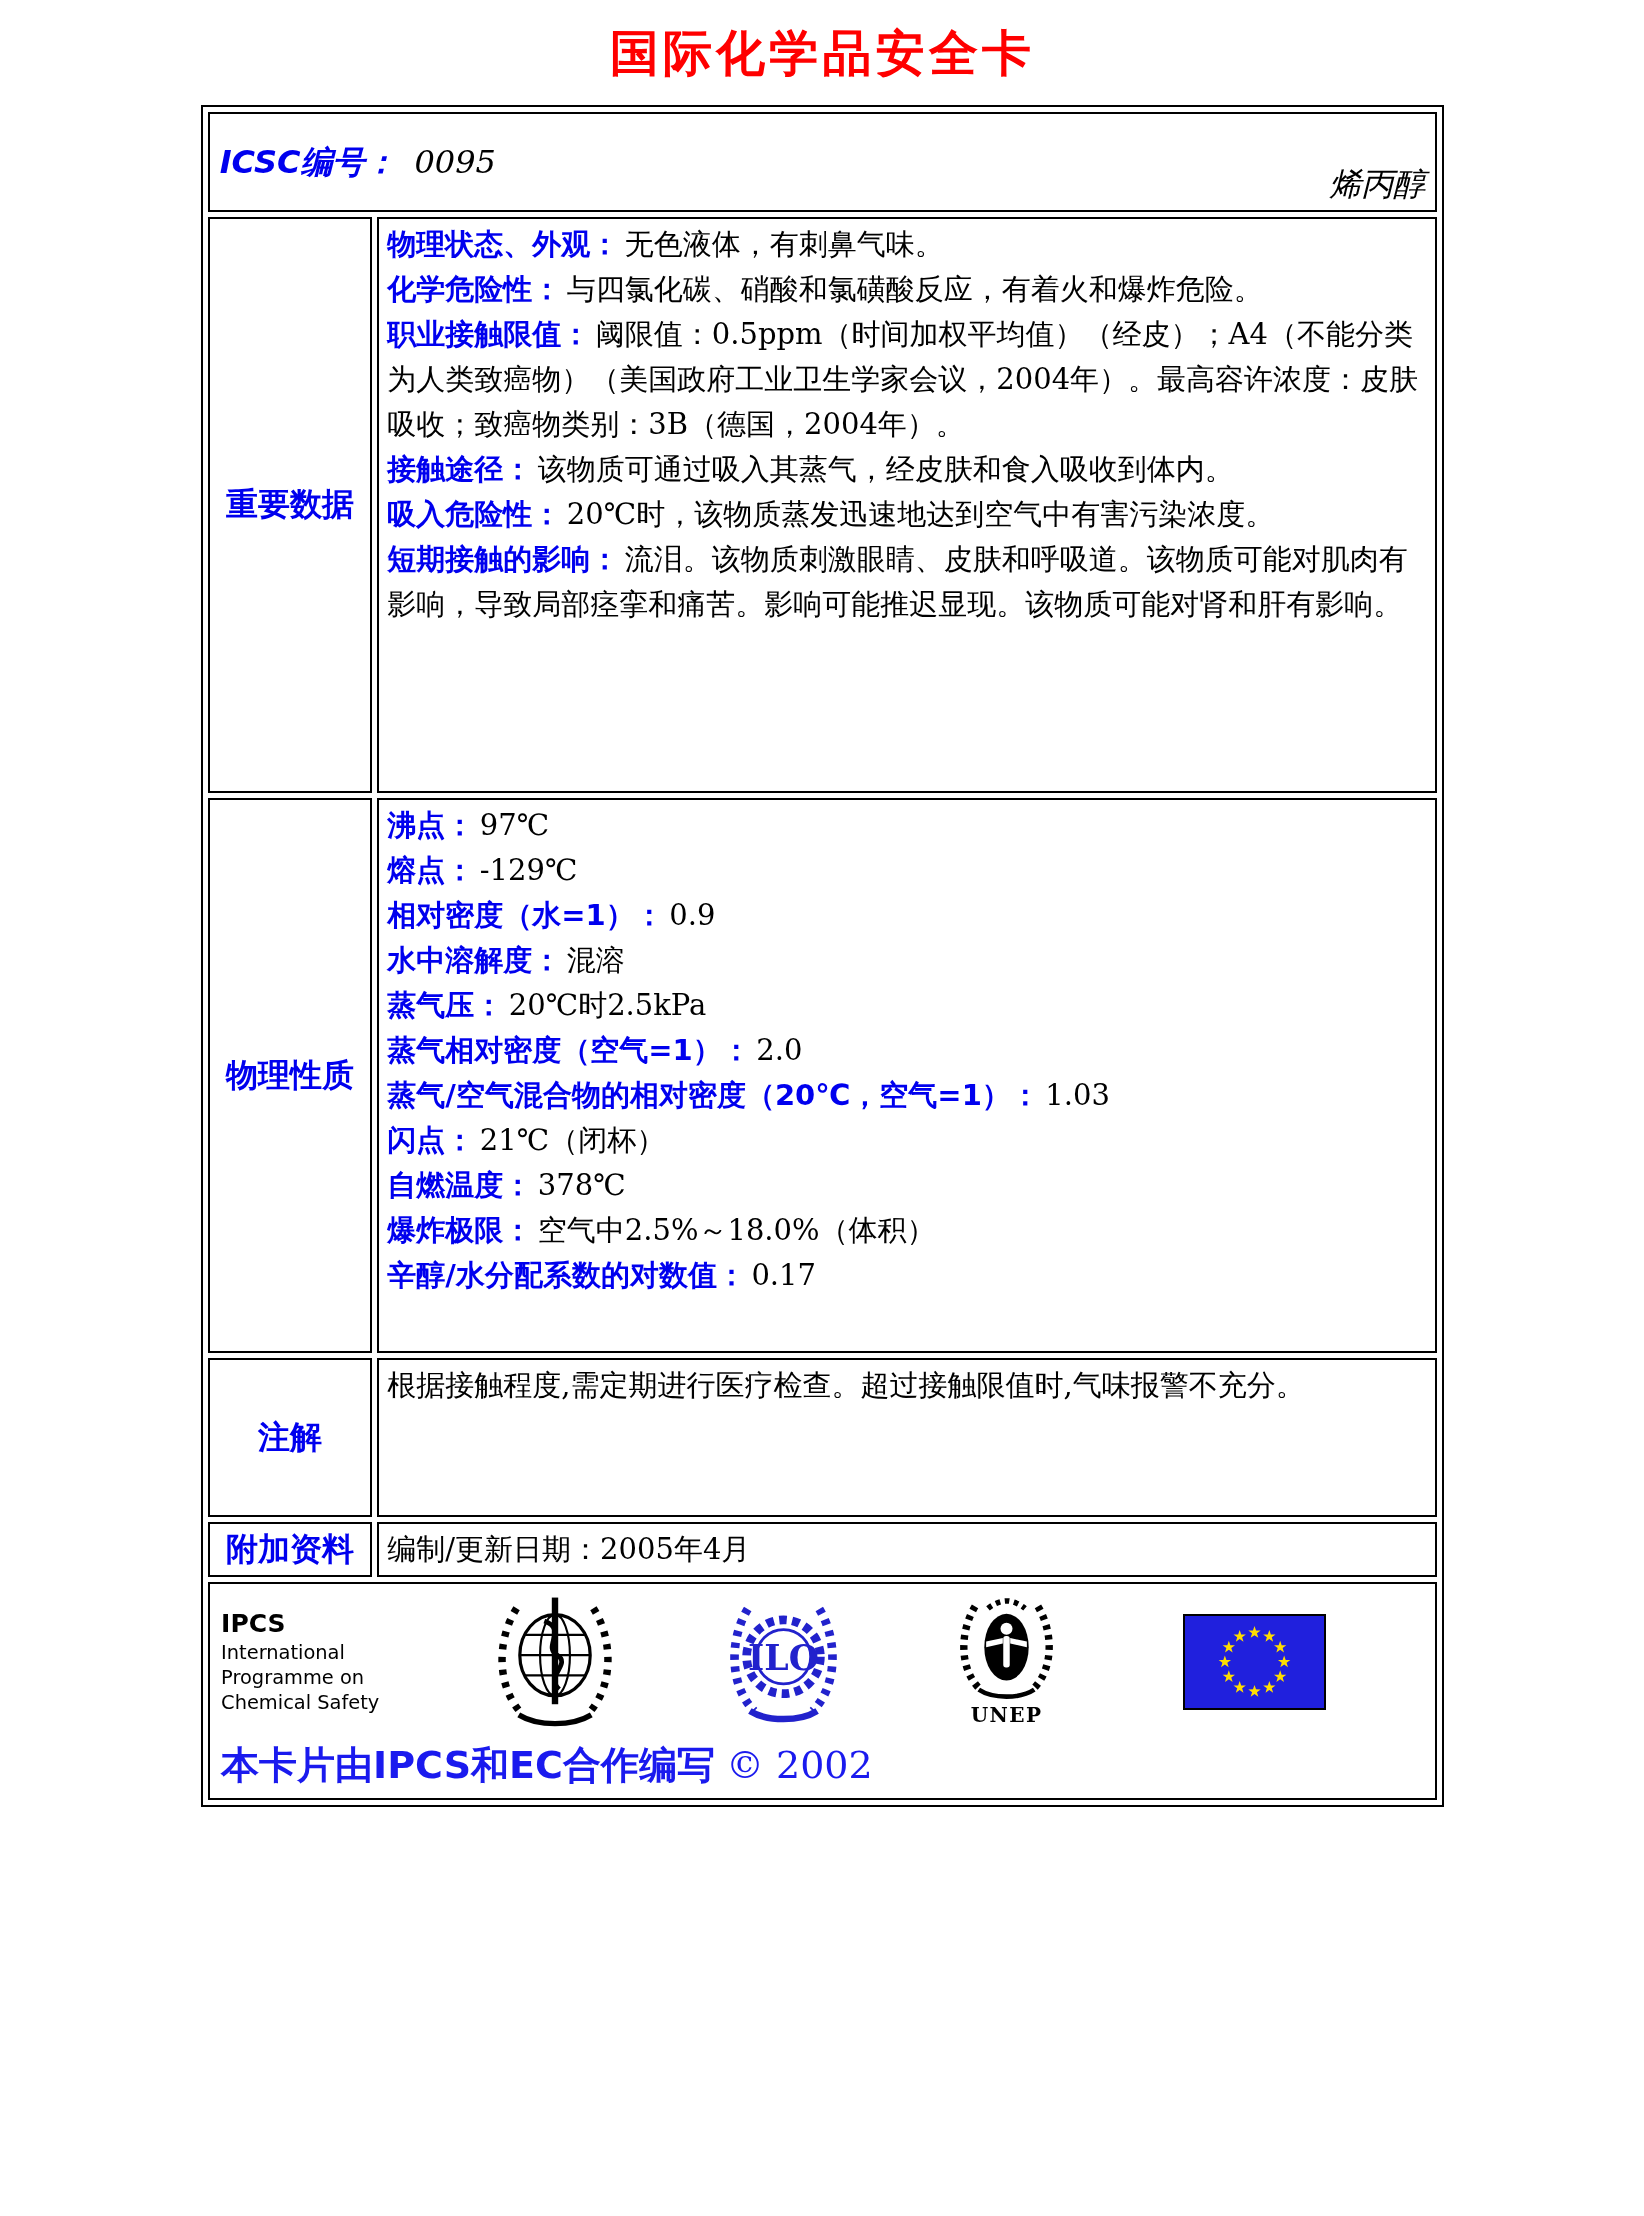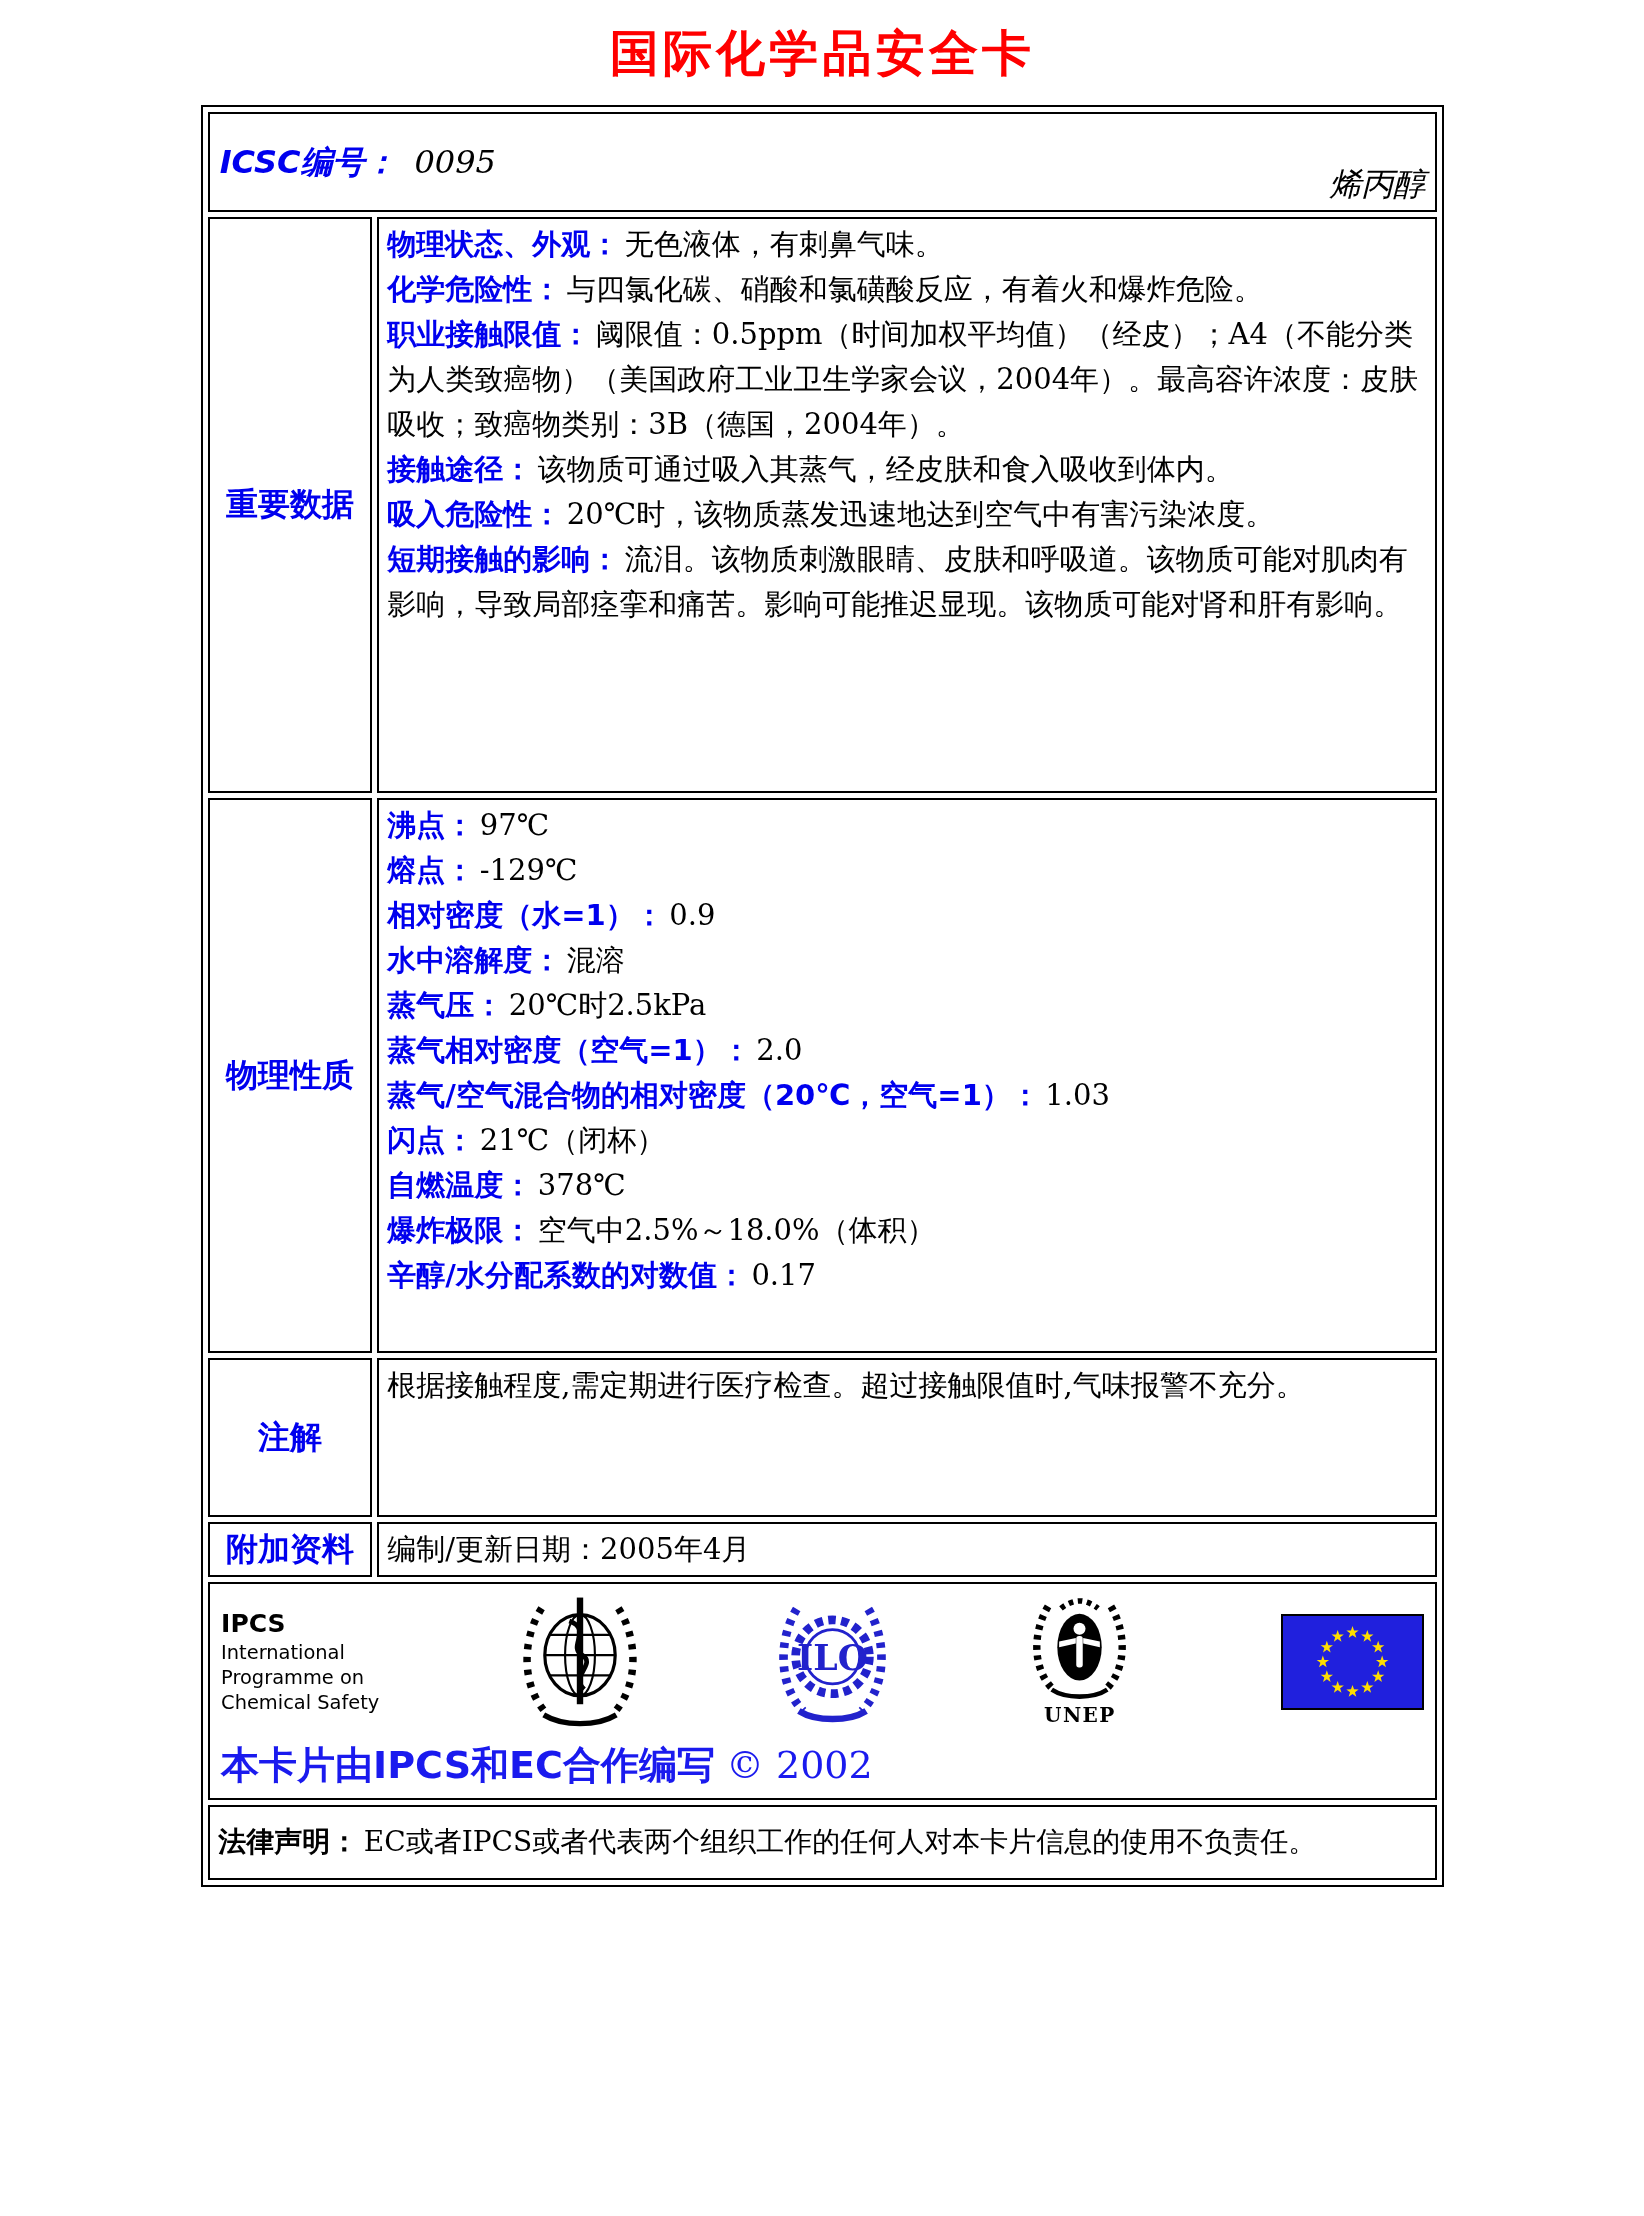--- a/index.html
+++ b/index.html
@@ -12,21 +12,21 @@
   .hdr .k{color:#0000ee;font-weight:bold;}
   .hdr .num{color:#000;font-family:"DejaVu Serif",serif;margin-left:12.5px;}
   .hdr .chem{color:#000;font-family:"DejaVu Serif",serif;margin-top:44px;}
   .content{font-size:29px;line-height:1.55;font-family:"DejaVu Serif",serif;color:#000;}
   .entry{margin:0;}
   .k{color:#0000ee;font-weight:bold;font-family:"DejaVu Sans",sans-serif;margin-right:5.5px;}
   .v{color:#000;font-family:"DejaVu Serif",serif;}
   .plain{color:#000;font-family:"DejaVu Serif",serif;}
   
   .logos-wrap{padding:4.2px 2.8px 0 2.8px;}
-  .logos-row{display:flex;align-items:center;justify-content:space-between;}
+  .logos-row{display:flex;align-items:center;justify-content:flex-start;}
   .ipcs-block{width:208px;flex:0 0 auto;color:#000;}
   .ipcs-acronym{font-size:25px;font-weight:bold;line-height:1.25;}
   .ipcs-line{font-size:19.4px;line-height:1.3;}
   .logo-box{flex:0 0 auto;}
   .sp1{width:62px;flex:0 0 auto;}
   .sp2{width:104px;flex:0 0 auto;}
   .sp3{width:107px;flex:0 0 auto;}
   .sp4{width:121px;flex:0 0 auto;}
   .unep-block{display:flex;flex-direction:column;align-items:center;}
   .unep-caption{font-family:"DejaVu Serif",serif;font-weight:bold;font-size:20px;letter-spacing:1.4px;margin-top:1.4px;}
@@ -185,22 +185,15 @@
             </svg>
           </div>
         </div>
         <div class="credit-line">
           <span>本卡片由IPCS和EC合作编写</span><span class="copyright">© 2002</span>
         </div>
       </div>
     </td>
   </tr>
 
-  <tr>
-    <td colspan="2" style="height:75px;vertical-align:middle;">
-      <div class="legal">
-        <span class="legal-k">法律声明：</span><span class="legal-v">EC或者IPCS或者代表两个组织工作的任何人对本卡片信息的使用不负责任。</span>
-      </div>
-    </td>
-  </tr>
 </tbody>
   </table>
 
 
 </body></html>

